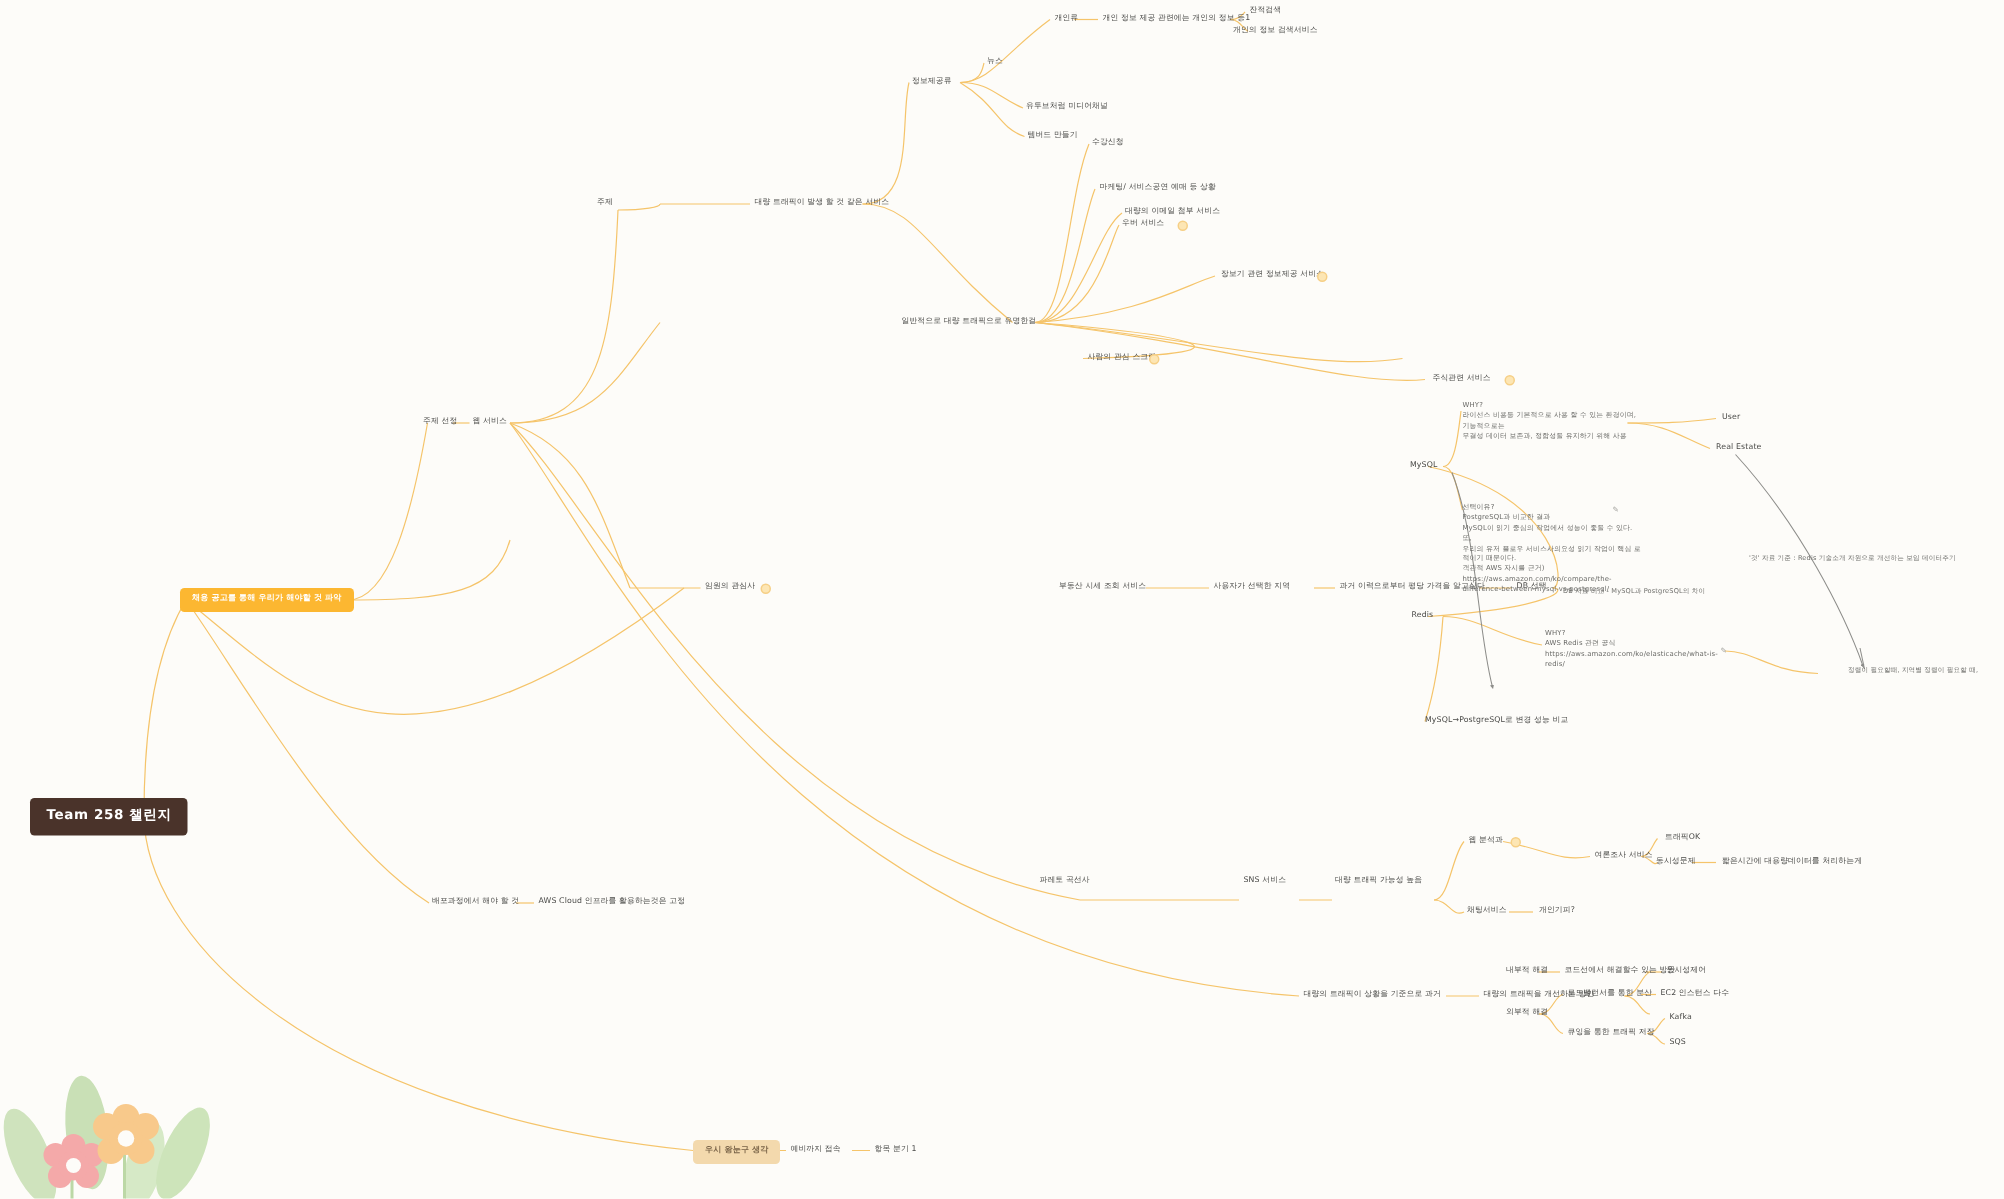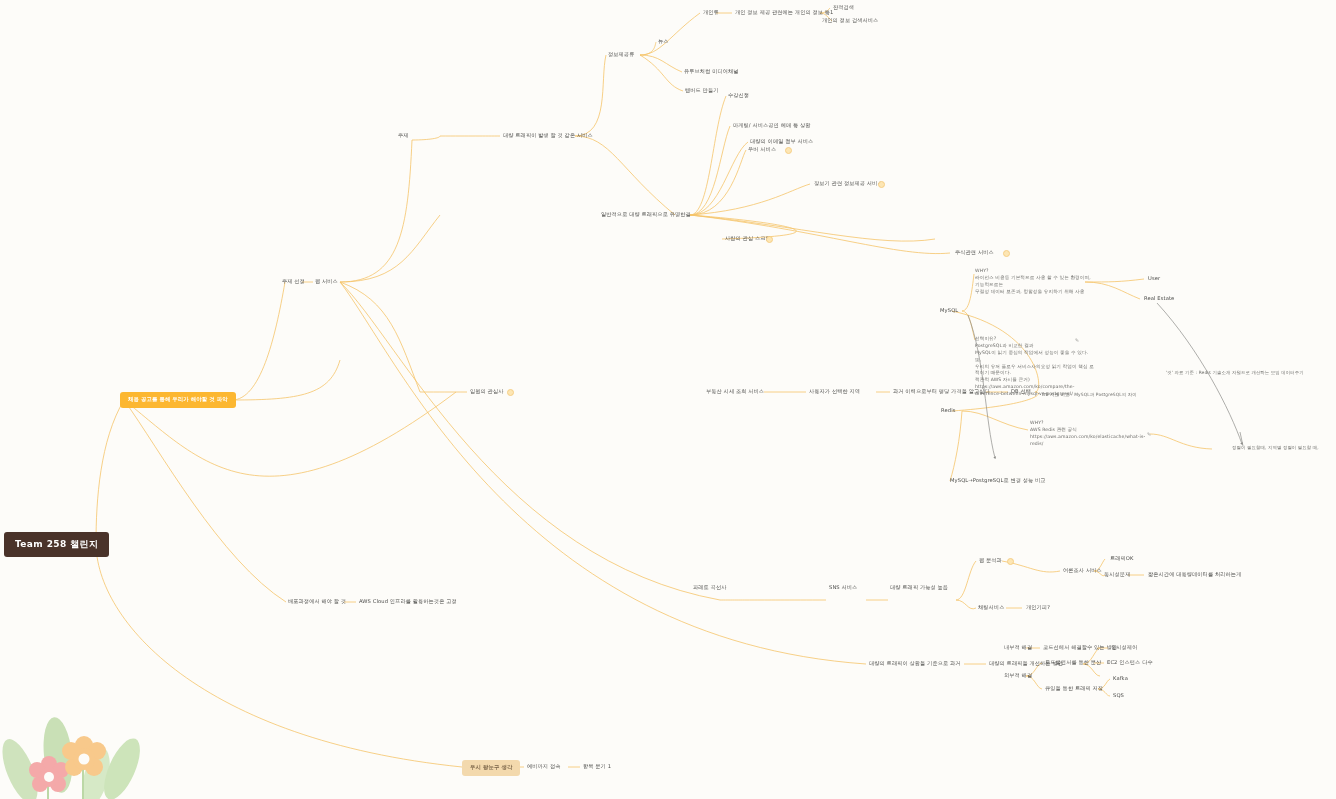--- a/index.html
+++ b/index.html
@@ -168,21 +168,21 @@
       <path d="M968 315 C985 360 985 420 995 458" marker-end="url(#ah)"></path>
       <path d="M1240 432 L1243 446"></path>
     </g>
     <defs>
       <marker id="ah" viewBox="0 0 8 8" refX="4" refY="4" markerWidth="4" markerHeight="4" orient="auto">
         <path d="M0 0 L8 4 L0 8 z" fill="#8d8d8a"></path>
       </marker>
     </defs>
   </svg>
 
-  <div class="node root" style="left:4px;top:532px;">Team 258 챌린지</div>
+  <div class="node root" style="left:20px;top:532px;">Team 258 챌린지</div>
 
   <div class="node lvl1" style="left:120px;top:392px;">채용 공고를 통해 우리가 해야할 것 파악</div>
   <div class="node lvl1b" style="left:462px;top:760px;">우시 왕눈구 생각</div>
 
   <div class="node" style="left:282px;top:278px;">주제 선정</div>
   <div class="node" style="left:315px;top:278px;">웹 서비스</div>
   <div class="node" style="left:398px;top:132px;">주제</div>
   <div class="node" style="left:503px;top:132px;">대량 트래픽이 발생 할 것 같은 서비스</div>
 
   <div class="node" style="left:608px;top:51px;">정보제공류</div>

